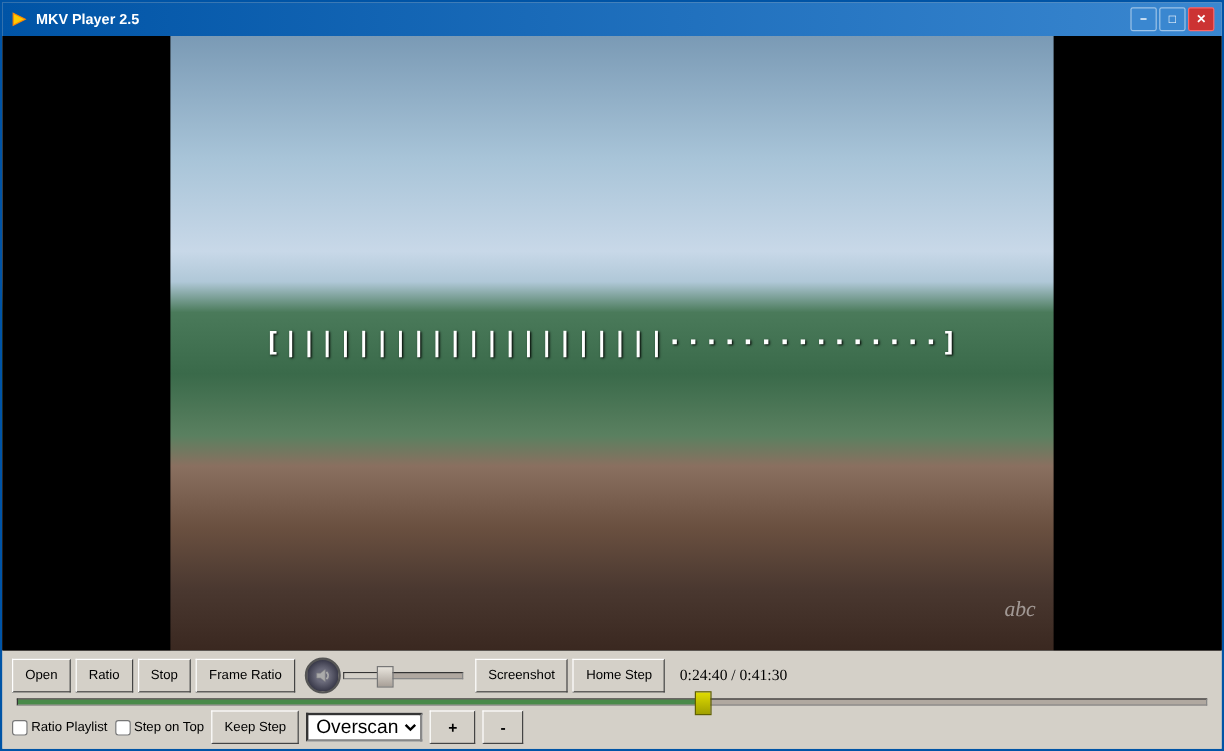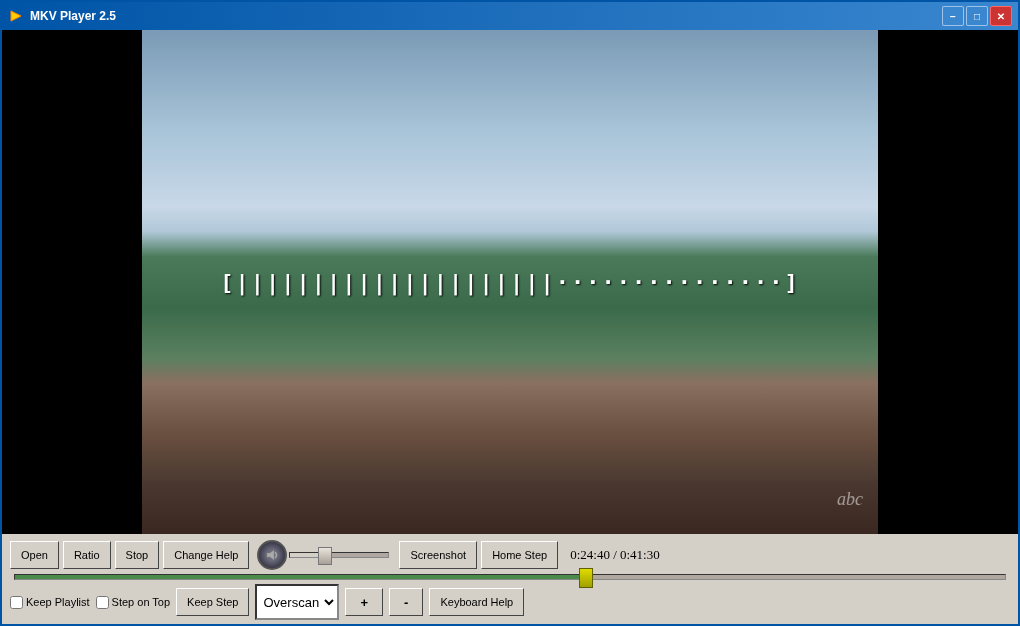--- a/index.html
+++ b/index.html
@@ -277,24 +277,24 @@
       cursor: pointer;
       font-size: 11px;
     }
 
     .checkbox-label input {
       margin: 0;
       cursor: pointer;
     }
 
     .dropdown-select {
-      height: 36px;
+      height: 24px;
       border: 2px inset #888;
       background: #fff;
-      font-size: 13px;
+      font-size: 16px;
       font-family: 'Tahoma', 'Arial', sans-serif;
       padding: 0 2px;
       cursor: pointer;
     }
 
     .plus-minus-btn {
       height: 28px;
       padding: 0 14px;
       background: #d4d0c8;
       border: 1px solid #888;
@@ -334,21 +334,21 @@
       <div class="watermark">abc</div>
     </div>
   </div>
 
   <div class="controls-area">
 
     <div class="controls-row1">
       <button class="ctrl-btn">Open</button>
       <button class="ctrl-btn">Ratio</button>
       <button class="ctrl-btn">Stop</button>
-      <button class="ctrl-btn">Change Help</button>
+      <button class="ctrl-btn">Frame Ratio</button>
 
       <div class="volume-container">
         <div class="volume-icon-btn">
           <svg width="14" height="14" viewBox="0 0 14 14">
             <polygon points="2,5 2,9 5,9 9,12 9,2 5,5" fill="#aaa" stroke="#888" stroke-width="0.5"></polygon>
             <path d="M10,4 Q13,7 10,10" stroke="#aaa" stroke-width="1.5" fill="none"></path>
           </svg>
         </div>
         <div class="volume-slider-track">
           <div class="volume-slider-fill"></div>
@@ -365,38 +365,37 @@
     <div class="seek-row">
       <div class="seek-track">
         <div class="seek-fill"></div>
         <div class="seek-thumb"></div>
       </div>
     </div>
 
     <div class="controls-row2">
       <label class="checkbox-label">
         <input type="checkbox" style="">
-        <span>Keep Playlist</span>
+        <span>Ratio Playlist</span>
       </label>
 
       <label class="checkbox-label">
         <input type="checkbox" style="">
         <span>Step on Top</span>
       </label>
 
       <button class="ctrl-btn">Keep Step</button>
 
       <select class="dropdown-select">
         <option>Overscan</option>
         <option>Normal</option>
         <option>4:3</option>
         <option>16:9</option>
         <option>Zoom</option>
       </select>
 
       <button class="plus-minus-btn">+</button>
       <button class="plus-minus-btn">-</button>
 
-      <button class="ctrl-btn">Keyboard Help</button>
     </div>
 
   </div>
 </div>
 
 </body></html>

